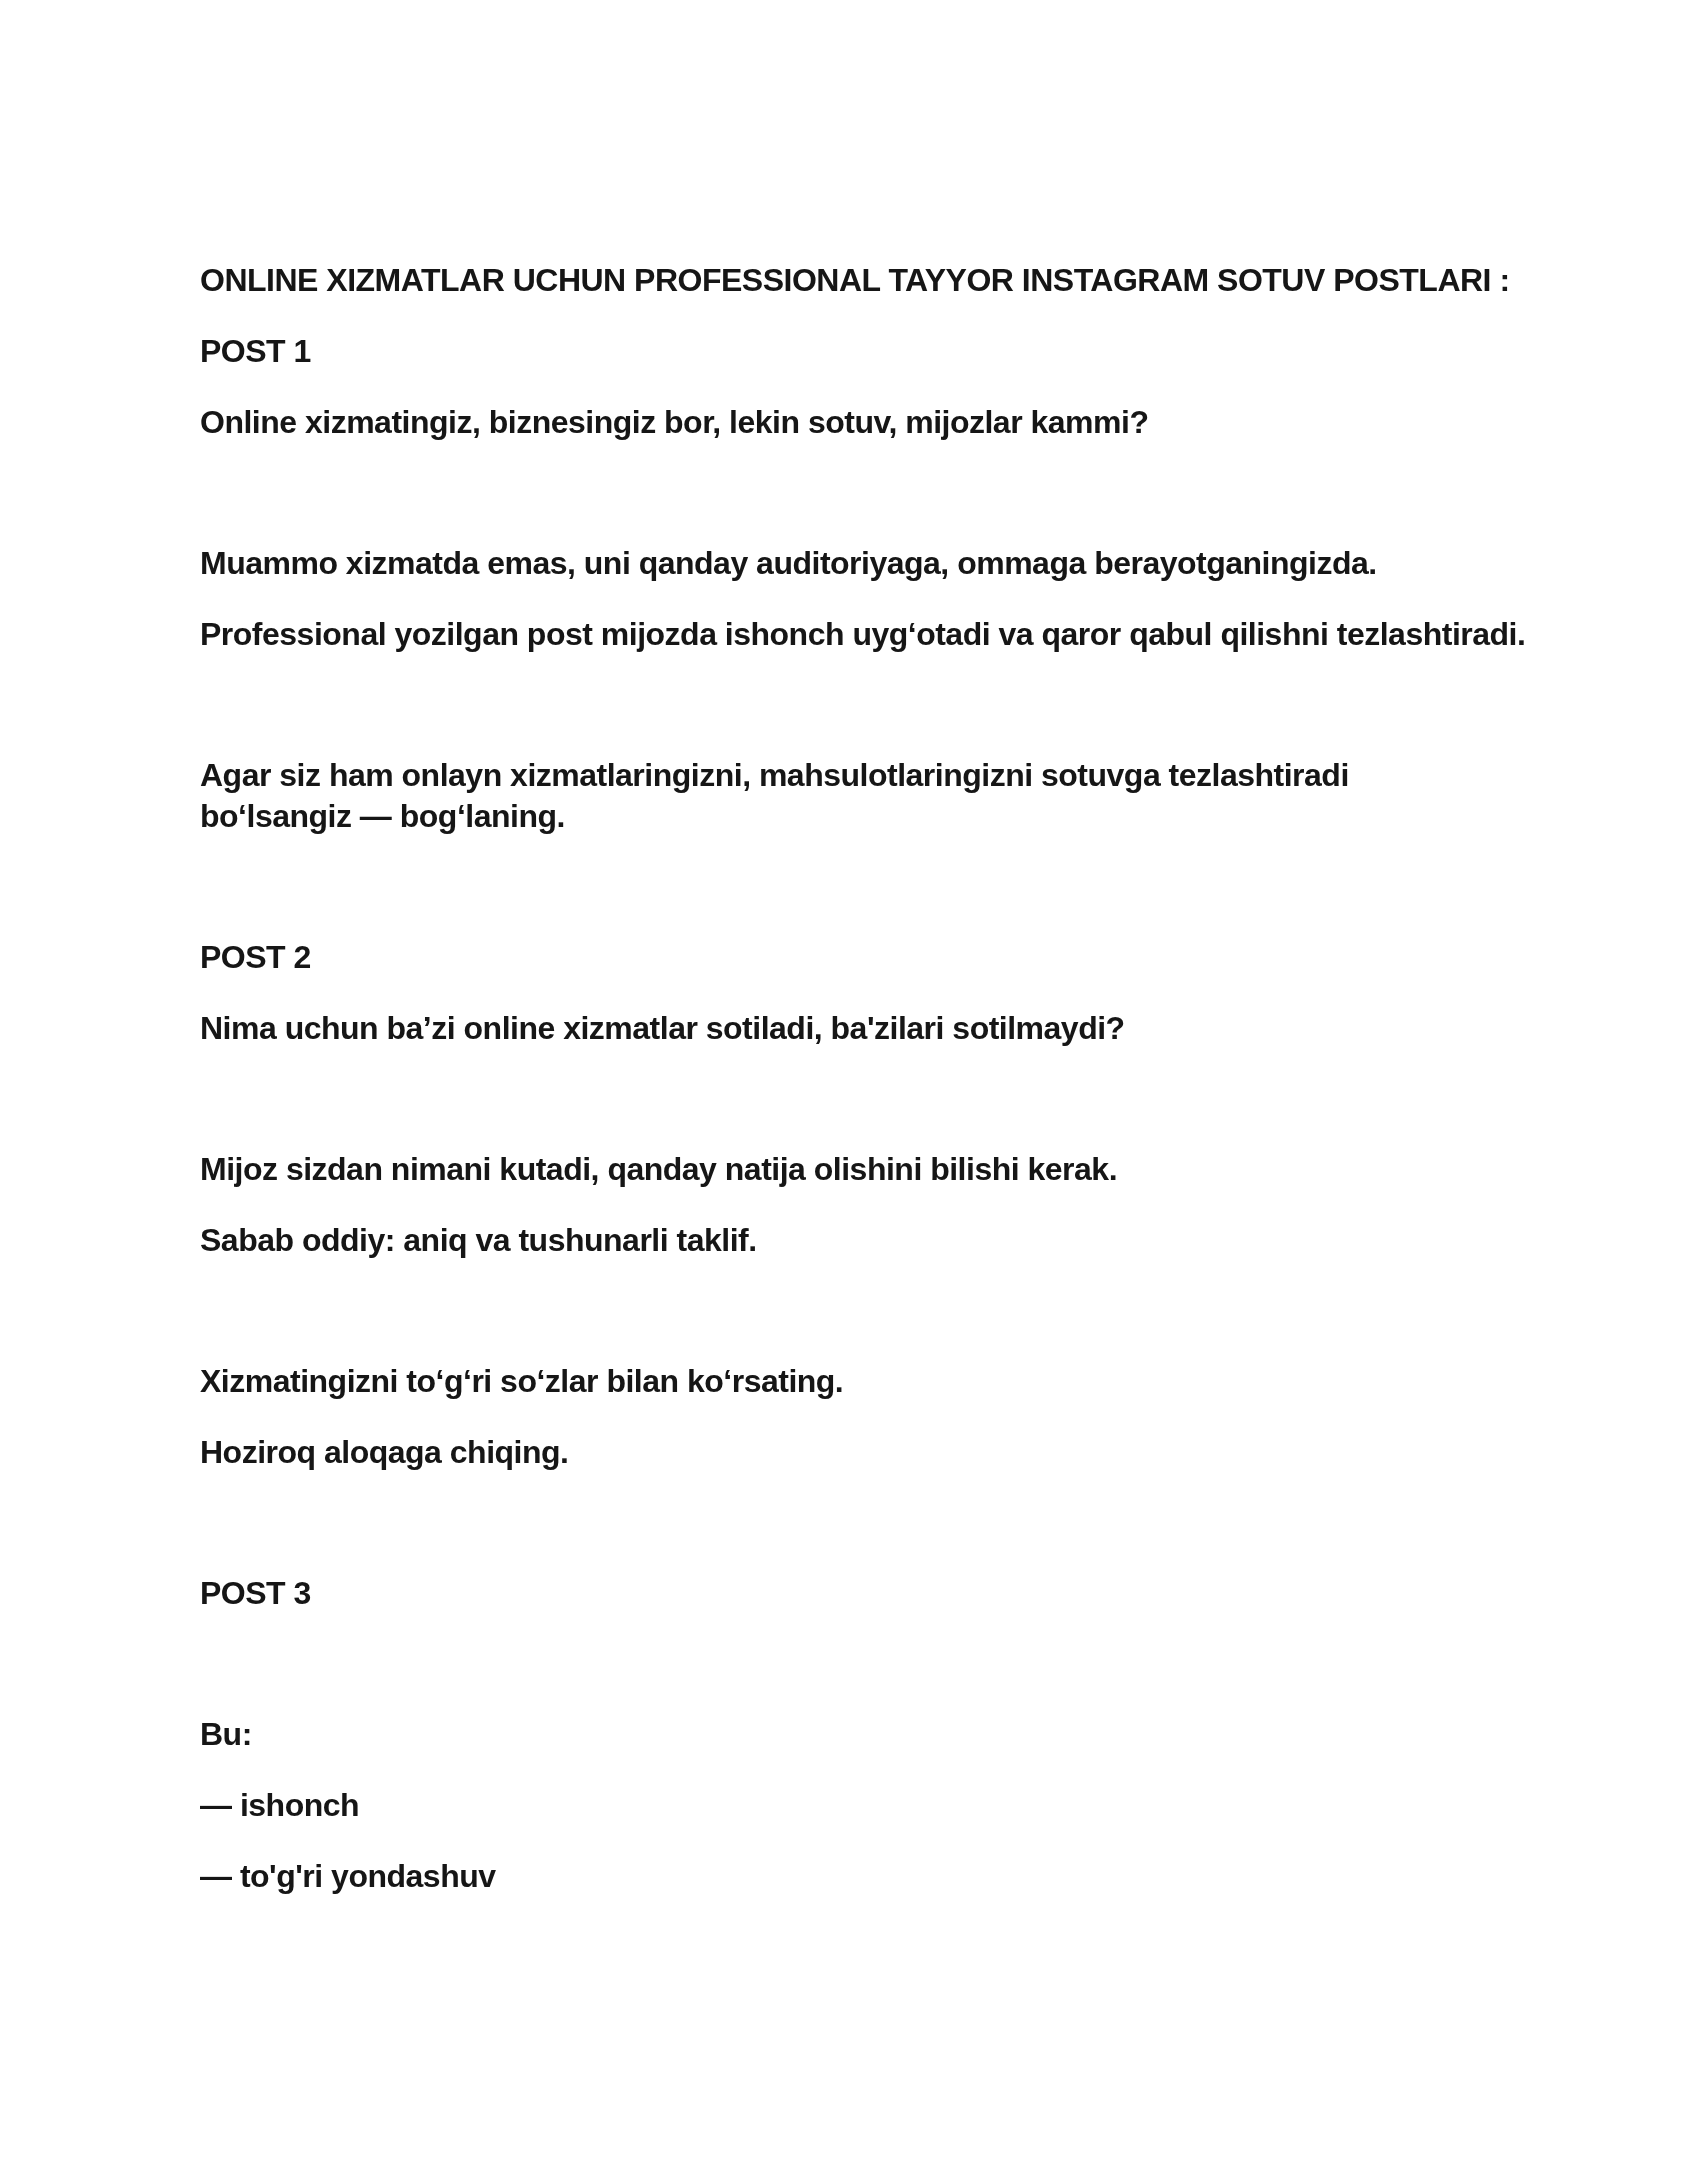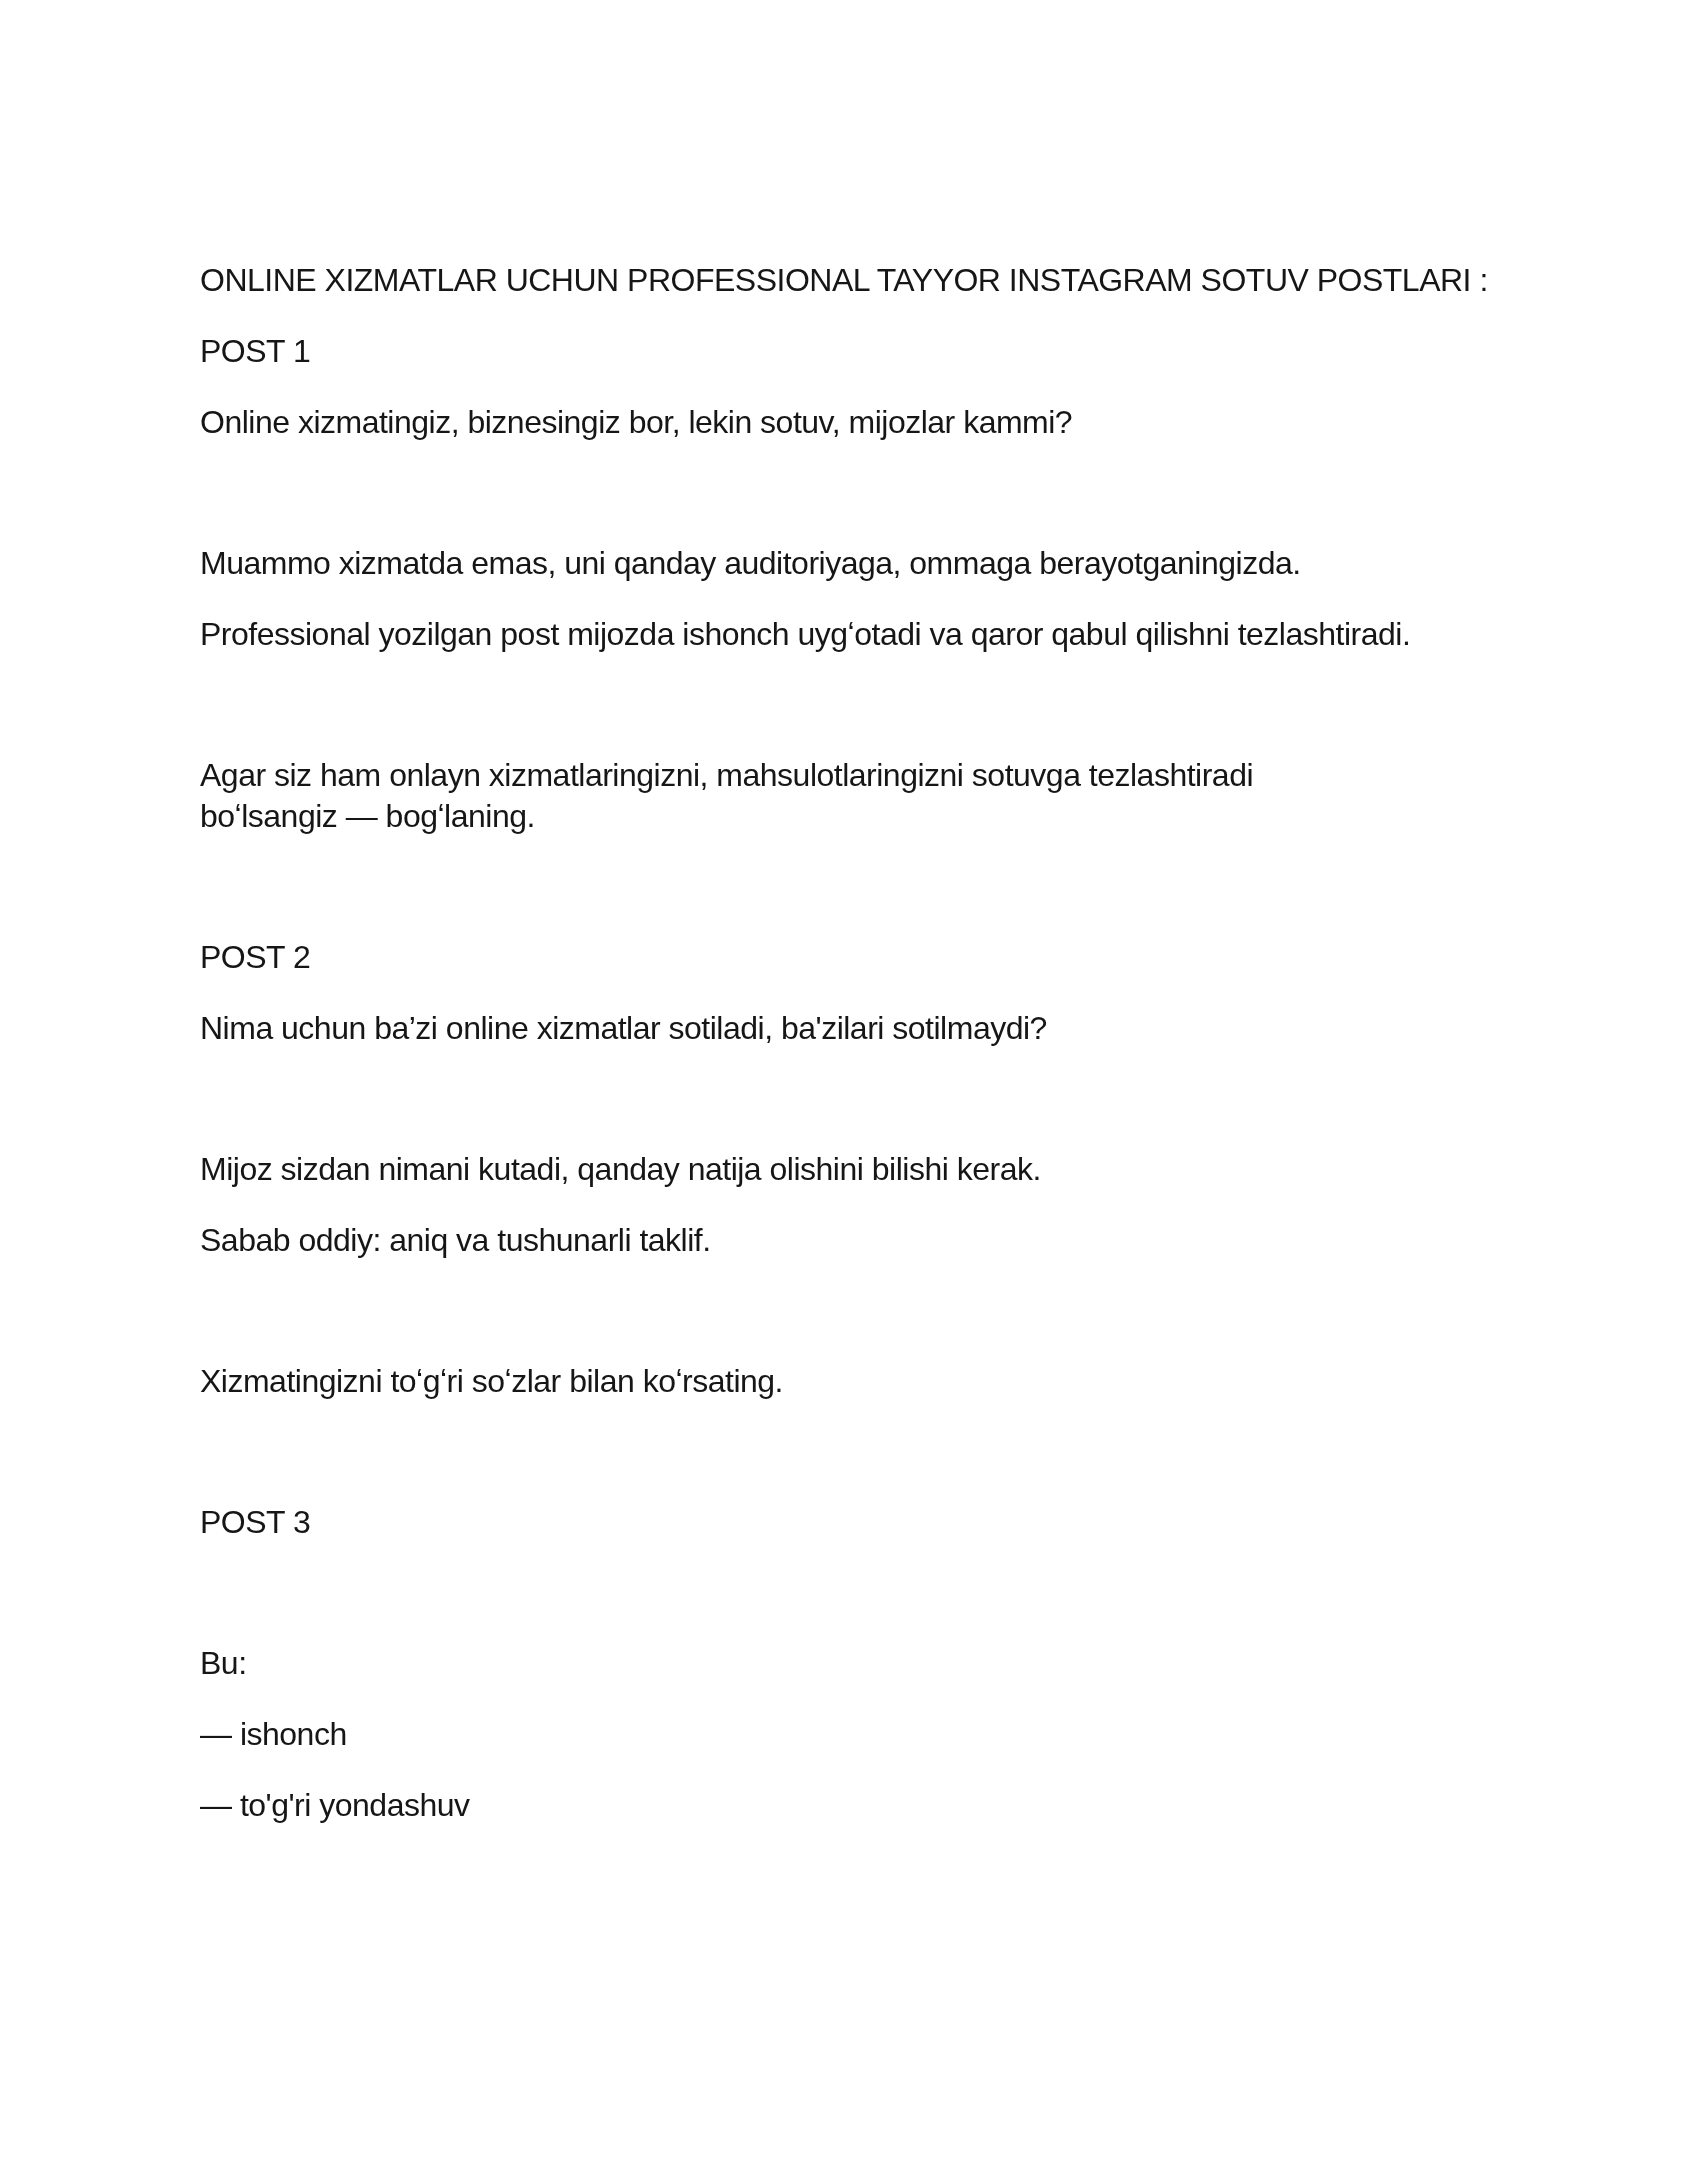--- a/index.html
+++ b/index.html
@@ -17,21 +17,21 @@
   .content {
     position: absolute;
     left: 200px;
     top: 260px;
     width: 1406px;
     color: #161616;
     font-family: "Liberation Sans", sans-serif;
     font-size: 32px;
     line-height: 41px;
     letter-spacing: -0.5px;
-    font-weight: 400;
+    font-weight: 700;
   }
   .content p {
     margin: 0 0 30px 0;
     padding: 0;
     white-space: nowrap;
   }
   
   .content p.cont {
     margin-top: -30px;
   }
@@ -67,20 +67,21 @@
     <p>Nima uchun ba’zi online xizmatlar sotiladi, ba'zilari sotilmaydi?</p>
 
     <div class="spacer"></div>
 
     <p>Mijoz sizdan nimani kutadi, qanday natija olishini bilishi kerak.</p>
     <p>Sabab oddiy: aniq va tushunarli taklif.</p>
 
     <div class="spacer"></div>
 
     <p>Xizmatingizni toʻgʻri soʻzlar bilan koʻrsating.</p>
+    <p>Hoziroq aloqaga chiqing.</p>
 
     <div class="spacer"></div>
 
     <p>POST 3</p>
 
     <div class="spacer"></div>
 
     <p>Bu:</p>
     <p>— ishonch</p>
     <p>— to'g'ri yondashuv</p>

